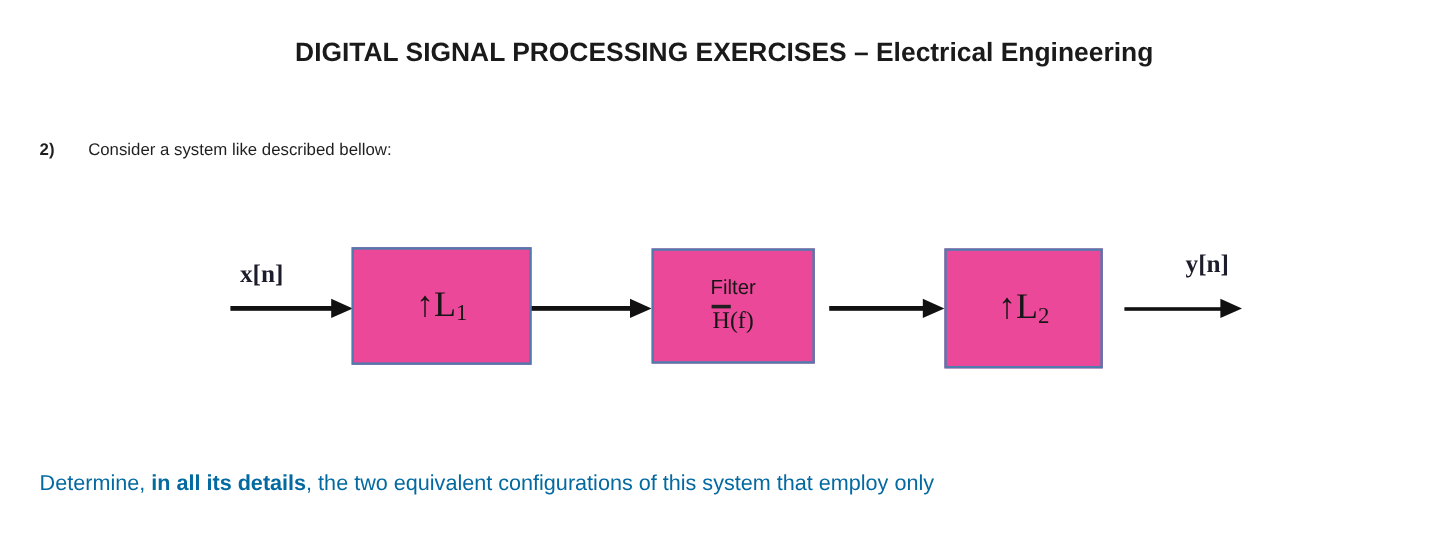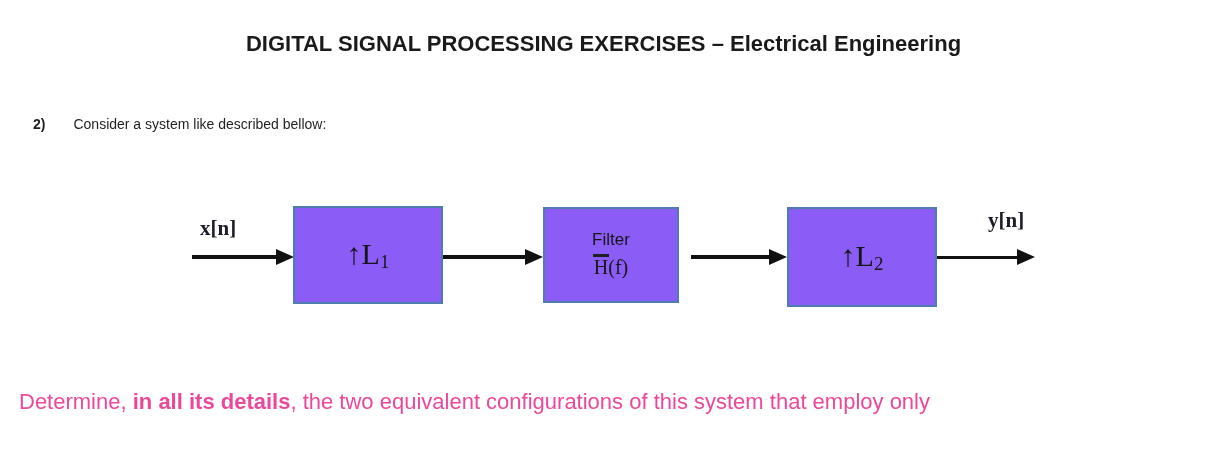--- a/index.html
+++ b/index.html
@@ -68,21 +68,21 @@
     position: absolute;
     width: 0;
     height: 0;
     border-top: 8px solid transparent;
     border-bottom: 8px solid transparent;
     border-left: 18px solid #111111;
   }
   .block {
     position: absolute;
     border: 2.5px solid #4f7cae;
-    background: #8b5cf6;
+    background: #ec4899;
     display: flex;
     flex-direction: column;
     align-items: center;
     justify-content: center;
     box-sizing: border-box;
   }
   .block-label {
     font-family: "Liberation Serif", "DejaVu Serif", serif;
     font-size: 30px;
     line-height: 1;
@@ -118,26 +118,26 @@
     left: -1px;
     right: -1px;
     top: -1px;
     height: 3px;
     background: #1f1f1f;
   }
 
   
   .task {
     position: absolute;
-    left: 19px;
+    left: 33px;
     top: 382px;
     width: 1165px;
-    font-size: 22px;
+    font-size: 18px;
     line-height: 40px;
-    color: #ec4899;
+    color: #0369a1;
   }
   .task .bold { font-weight: bold; }
 </style>
 </head>
 <body>
 
 <div class="page">
 
   <div class="title">DIGITAL SIGNAL PROCESSING EXERCISES – Electrical Engineering</div>
 
@@ -165,21 +165,21 @@
     <div class="block" style="left:543px; top:207px; width:136px; height:96px;">
       <div class="filter-name">Filter</div>
       <div class="filter-formula"><span class="overbar">H</span><span>(f)</span></div>
     </div>
 
     <div>
       <div class="arrow-line" style="left:691px; top:255px; width:79px;"></div>
       <div class="arrow-head" style="left:769px; top:249px;"></div>
     </div>
 
-    <div class="block" style="left:787px; top:207px; width:150px; height:100px;">
+    <div class="block" style="left:787px; top:207px; width:132px; height:100px;">
       <div class="block-label"><span>↑L</span><sub>2</sub></div>
     </div>
 
     <div>
       <div class="arrow-line thin" style="left:937px; top:256px; width:81px;"></div>
       <div class="arrow-head" style="left:1017px; top:249px;"></div>
     </div>
     <div class="sig-label" style="left:988px; top:209px;">y[n]</div>
 
   </div>

